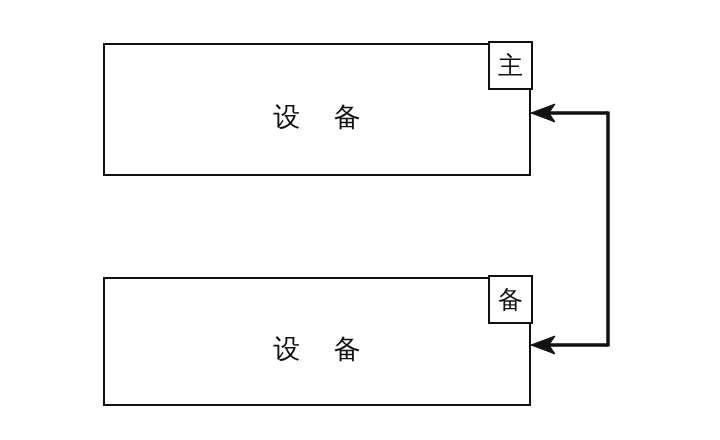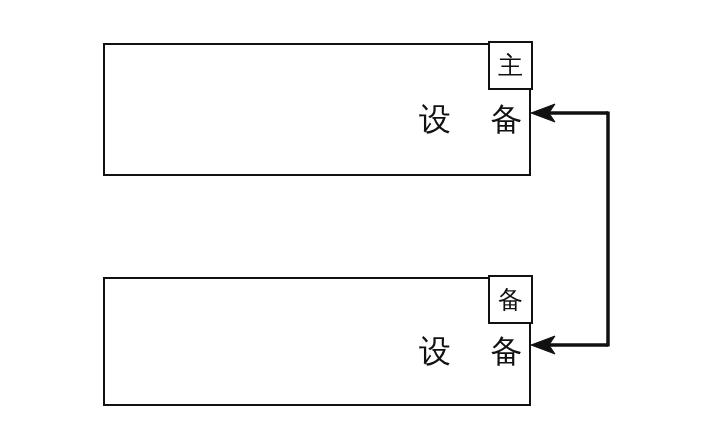--- a/index.html
+++ b/index.html
@@ -34,22 +34,22 @@
   #device-box-backup {
     left: 103px;
     top: 277px;
     width: 428px;
     height: 129px;
   }
   .device-label {
     position: absolute;
     left: 0;
     width: 100%;
-    text-align: right;
-    font-size: 32px;
+    text-align: center;
+    font-size: 27px;
     line-height: 1;
     color: #111111;
     letter-spacing: 0.20em;
     text-indent: 0.20em;
     white-space: pre;
   }
   #device-box-primary .device-label {
     top: 58px;
   }
   #device-box-backup .device-label {

